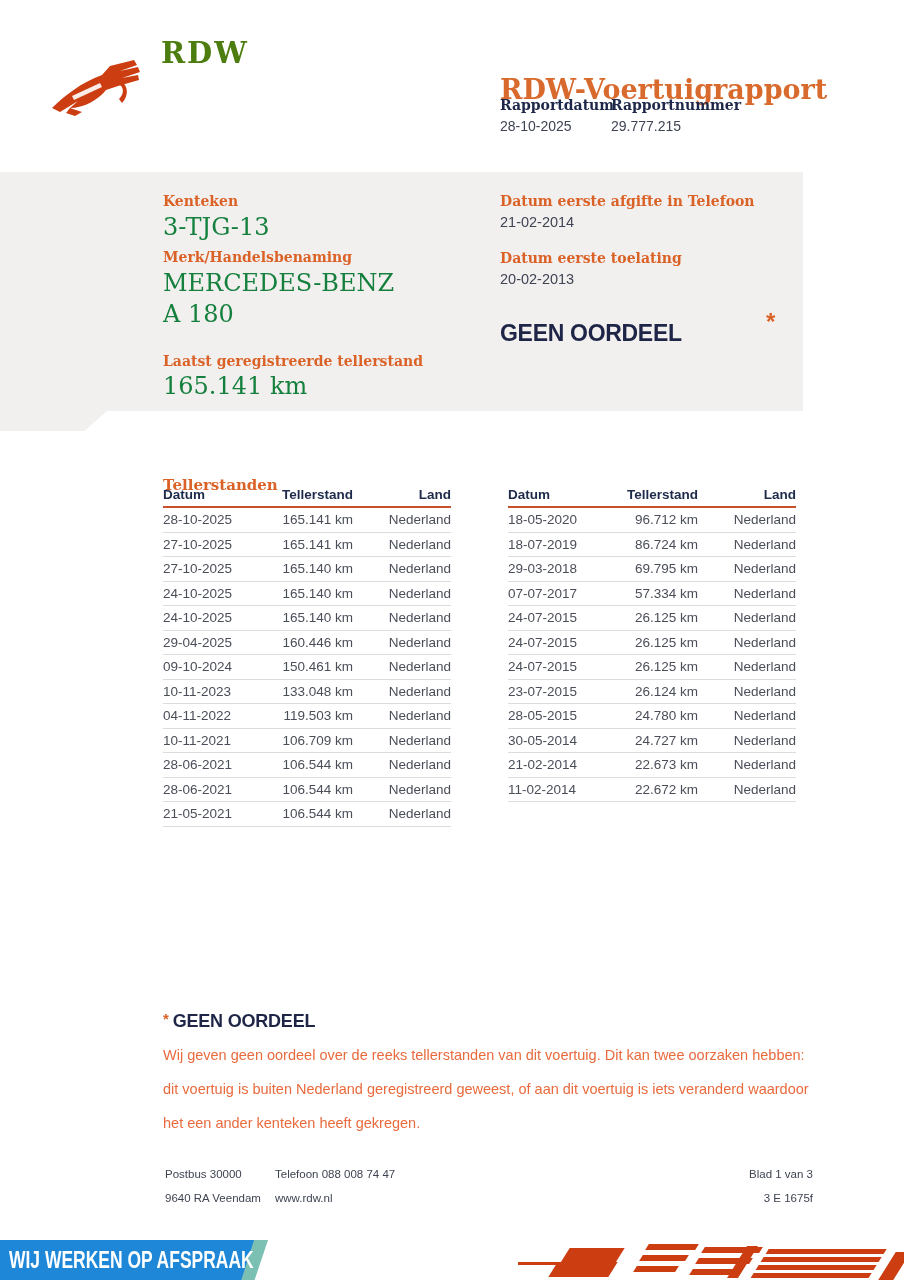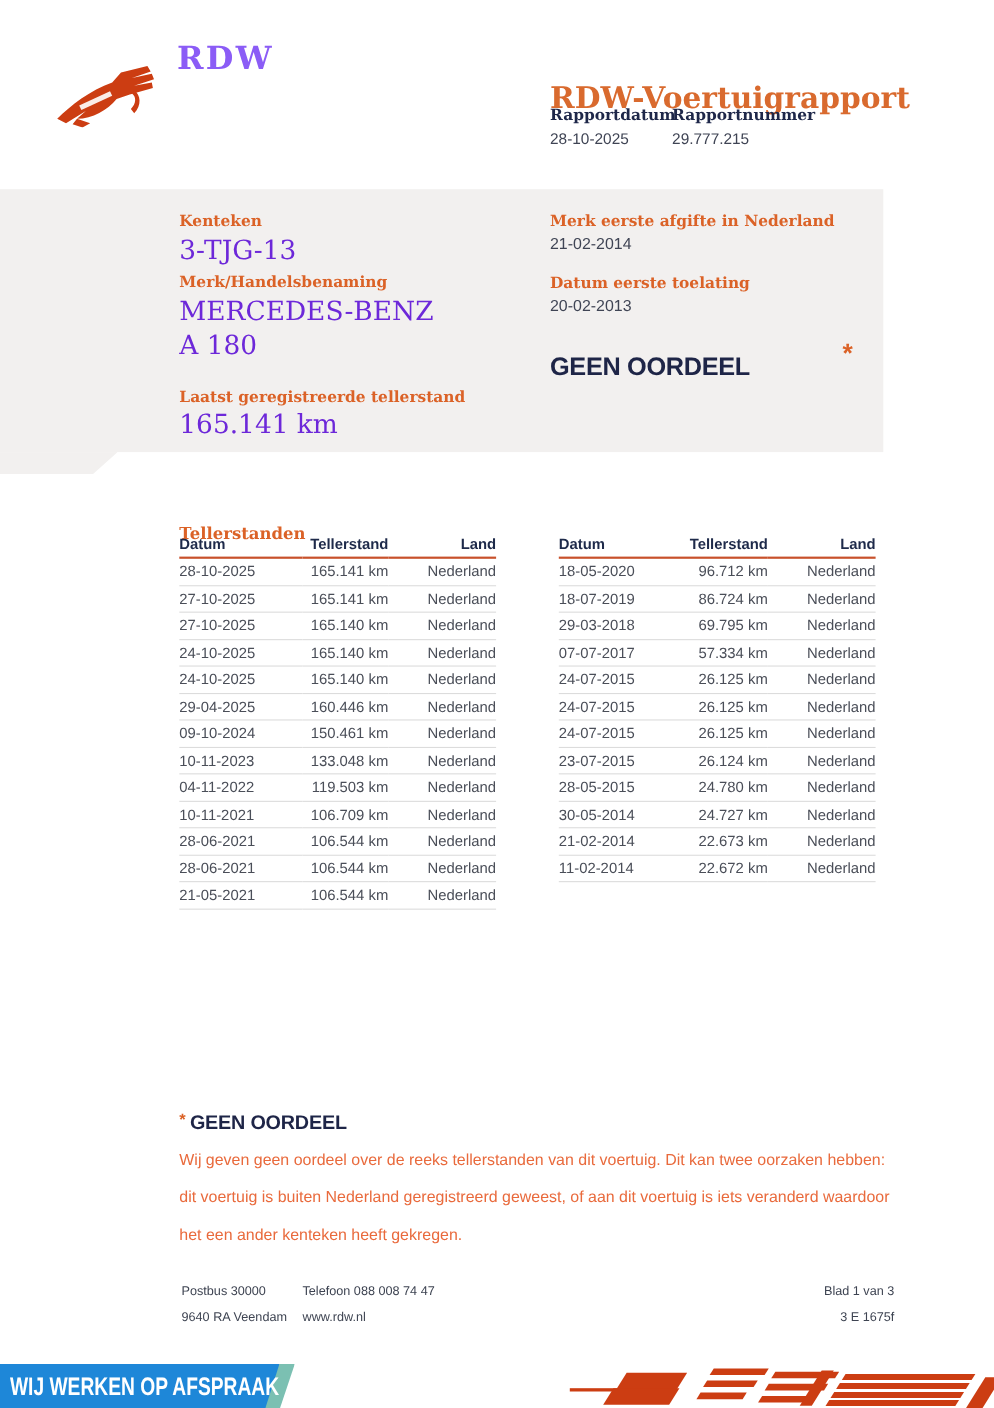--- a/index.html
+++ b/index.html
@@ -2,32 +2,32 @@
 <html><head>
 <meta charset="utf-8">
 <style>
   html,body{margin:0;padding:0;background:#ffffff;}
   .page{position:relative;width:904px;height:1280px;background:#ffffff;overflow:hidden;
         font-family:"Liberation Sans",sans-serif;}
   .abs{position:absolute;}
 
   
   .logo-text{left:161px;top:36px;font-family:"DejaVu Serif",serif;font-weight:bold;
-             font-size:29px;letter-spacing:2px;color:#8b5cf6;}
+             font-size:29px;letter-spacing:2px;color:#4d7c0f;}
   .report-title{left:500px;top:42px;font-family:"DejaVu Serif",serif;font-weight:bold;
                 font-size:27px;color:#D96A2E;margin-top:32px;}
   .meta-label{font-family:"DejaVu Serif",serif;font-weight:bold;font-size:14px;color:#1E2749;}
   .meta-value{font-size:14px;color:#3F4454;}
 
   
   .grey-box{left:0;top:172px;width:803px;height:239px;background:#F2F0EF;}
   .grey-tab{left:0;top:411px;width:107px;height:20px;background:#F2F0EF;
             clip-path:polygon(0 0,100% 0,79% 100%,0 100%);}
   .field-label{font-family:"DejaVu Serif",serif;font-weight:bold;font-size:14px;color:#DB6227;}
-  .field-value-big{font-family:"DejaVu Serif",serif;font-size:24px;color:#6d28d9;line-height:31px;}
+  .field-value-big{font-family:"DejaVu Serif",serif;font-size:24px;color:#15803d;line-height:31px;}
   .field-value-date{font-size:14.5px;color:#3F4454;}
   .verdict{font-weight:bold;font-size:23px;color:#1E2547;letter-spacing:-0.3px;}
   .verdict-star{font-weight:bold;font-size:24px;color:#DB6227;}
 
   
   .section-title{font-family:"DejaVu Serif",serif;font-weight:bold;font-size:15px;color:#DB6227;}
   table.km{border-collapse:collapse;width:288px;table-layout:fixed;}
   table.km th{font-size:13.5px;font-weight:bold;color:#1E2A4A;text-align:left;
               padding:0 0 4px 0;border-bottom:2px solid #C8512B;}
   table.km th.r, table.km td.r{text-align:right;}
@@ -85,21 +85,21 @@
 
   <div class="abs field-label" style="left:163px;top:193px;">Kenteken</div>
   <div class="abs field-value-big" style="left:163px;top:212px;">3-TJG-13</div>
 
   <div class="abs field-label" style="left:163px;top:249px;">Merk/Handelsbenaming</div>
   <div class="abs field-value-big" style="left:163px;top:268px;width:250px;">MERCEDES-BENZ A 180</div>
 
   <div class="abs field-label" style="left:163px;top:353px;">Laatst geregistreerde tellerstand</div>
   <div class="abs field-value-big" style="left:163px;top:371px;">165.141 km</div>
 
-  <div class="abs field-label" style="left:500px;top:193px;">Merk eerste afgifte in Nederland</div>
+  <div class="abs field-label" style="left:500px;top:193px;">Datum eerste afgifte in Telefoon</div>
   <div class="abs field-value-date" style="left:500px;top:214px;">21-02-2014</div>
 
   <div class="abs field-label" style="left:500px;top:250px;">Datum eerste toelating</div>
   <div class="abs field-value-date" style="left:500px;top:271px;">20-02-2013</div>
 
   <div class="abs verdict" style="left:500px;top:320px;">GEEN OORDEEL</div>
   <div class="abs verdict-star" style="left:766px;top:308px;">*</div>
 
   <div class="abs section-title" style="left:163px;top:466px;margin-top:10px;">Tellerstanden</div>
 

